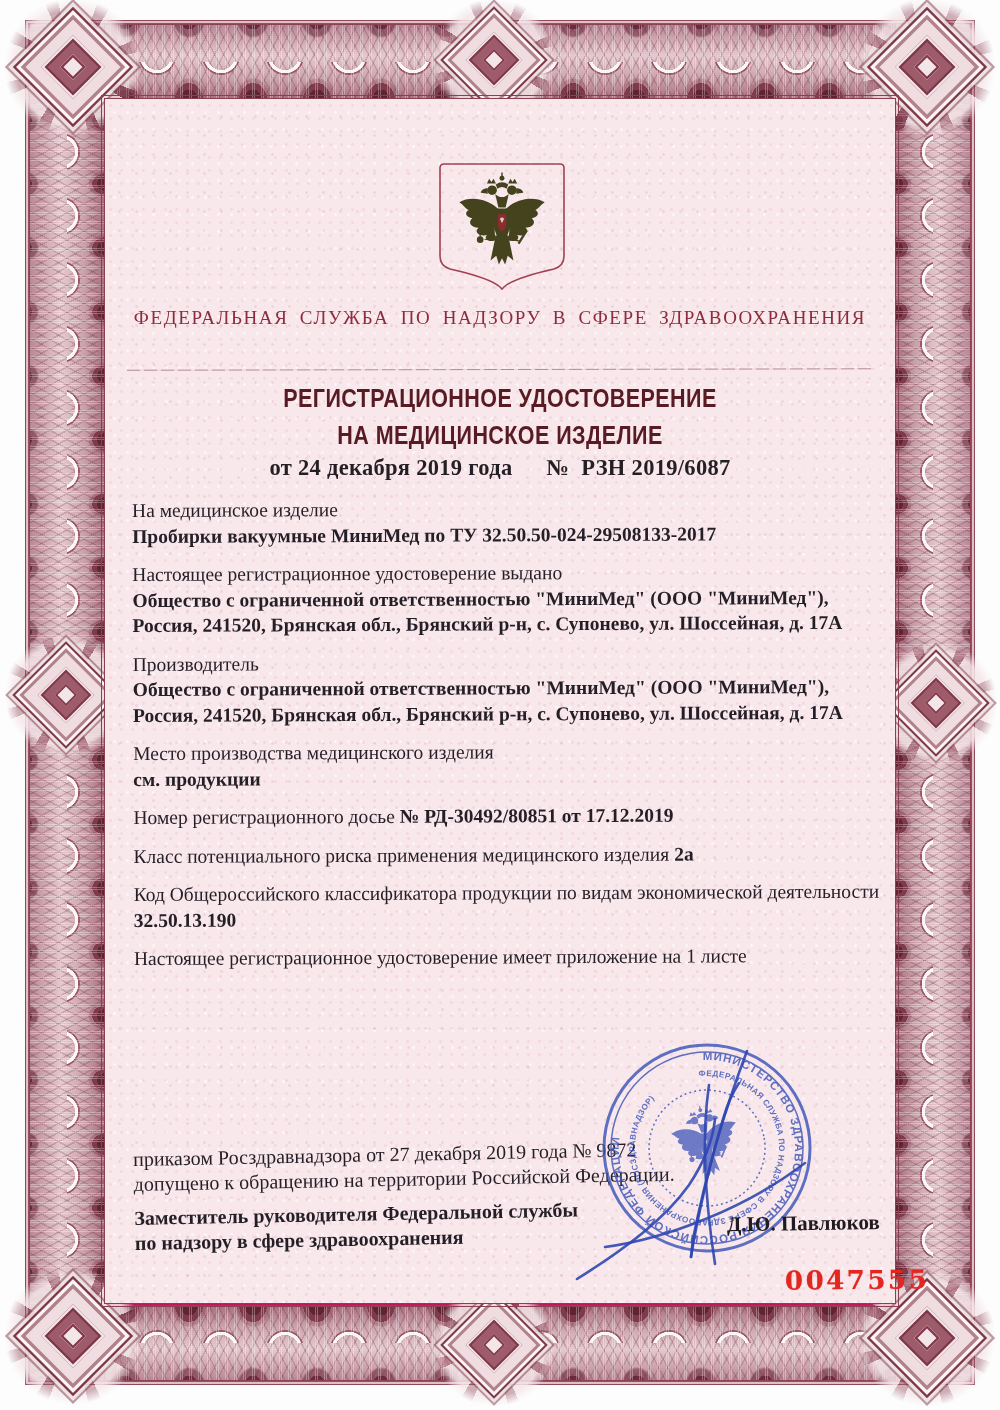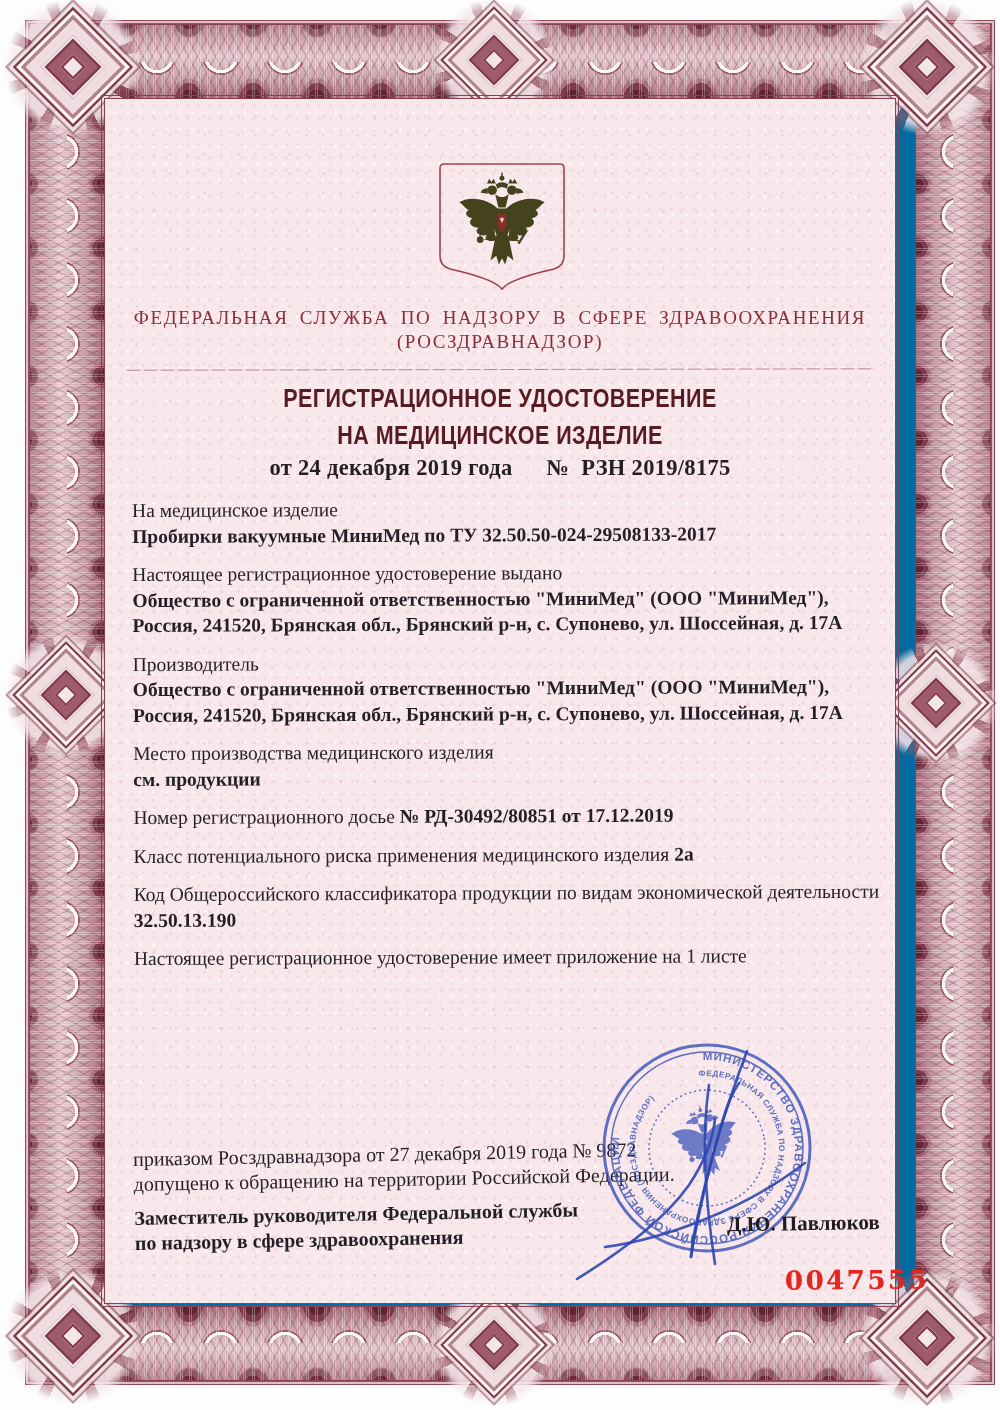--- a/index.html
+++ b/index.html
@@ -7,22 +7,21 @@
   body{
     width:1000px;height:1410px;position:relative;background:#fdfdfd;
     font-family:"Liberation Serif", serif;overflow:hidden;
     -webkit-font-smoothing:antialiased;
   }
   
   .sheet{
     position:absolute;left:25px;top:20px;width:948px;height:1363px;
     border:1px solid #93485a;
     box-shadow: inset 0 0 0 2px rgba(255,255,255,.65), inset 0 0 0 3px #9a4f60;
-    background:#0369a1;
-    padding-left:20px;
+    background:#be185d;
   }
   .band{position:absolute;}
   .band-h{
     left:3px;right:3px;height:74px;
     border-top:1px solid #8d4253;border-bottom:1px solid #8d4253;
     background-color:#d9b4bd;
     background-image:
       repeating-linear-gradient(90deg, rgba(255,255,255,.30) 0 1px, transparent 1px 7px),
       radial-gradient(circle 24px at 50% -6px, transparent 14px, rgba(255,255,255,.9) 14px 17px, #9c5668 17.5px 18.5px, transparent 19.5px),
       radial-gradient(ellipse 20px 26px at 50% 106%, #5f2332 0 9px, #7d3a4b 9px 14px, rgba(125,58,75,.28) 14px 17px, transparent 18px),
@@ -250,32 +249,31 @@
 
   <div class="content">
 
     <svg class="emblem" viewBox="0 0 140 136">
       <path d="M12 3 H128 Q132 3 132 7 V95 Q132 105 122 108 Q82 117 72 126 Q70 128 70 128 Q70 128 68 126 Q58 117 18 108 Q8 105 8 95 V7 Q8 3 12 3 Z" fill="none" stroke="#a04252" stroke-width="1.6"></path>
       <use href="#eagle" x="18" y="10" width="104" height="104"></use>
     </svg>
 
     <div class="agency">
       <div>ФЕДЕРАЛЬНАЯ СЛУЖБА ПО НАДЗОРУ В СФЕРЕ ЗДРАВООХРАНЕНИЯ</div>
-      <div>(РОСЗДРАВНАДЗОР)</div>
     </div>
 
     <div class="sep"></div>
 
     <div class="doc-title">
       <span class="tline">РЕГИСТРАЦИОННОЕ УДОСТОВЕРЕНИЕ</span>
       <span class="tline">НА МЕДИЦИНСКОЕ ИЗДЕЛИЕ</span>
     </div>
 
     <div class="date-line">
-      <span>от  24 декабря 2019 года</span><span class="gap"></span><span>№</span><span class="ngap"></span><span>РЗН 2019/8175</span>
+      <span>от  24 декабря 2019 года</span><span class="gap"></span><span>№</span><span class="ngap"></span><span>РЗН 2019/6087</span>
     </div>
 
     <div class="body">
       <div class="field">
         <span>На медицинское изделие</span><br>
         <span class="v">Пробирки вакуумные МиниМед по ТУ 32.50.50-024-29508133-2017</span>
       </div>
       <div class="field">
         <span>Настоящее регистрационное удостоверение выдано</span><br>
         <span class="v">Общество с ограниченной ответственностью "МиниМед" (ООО "МиниМед"),</span><br>

